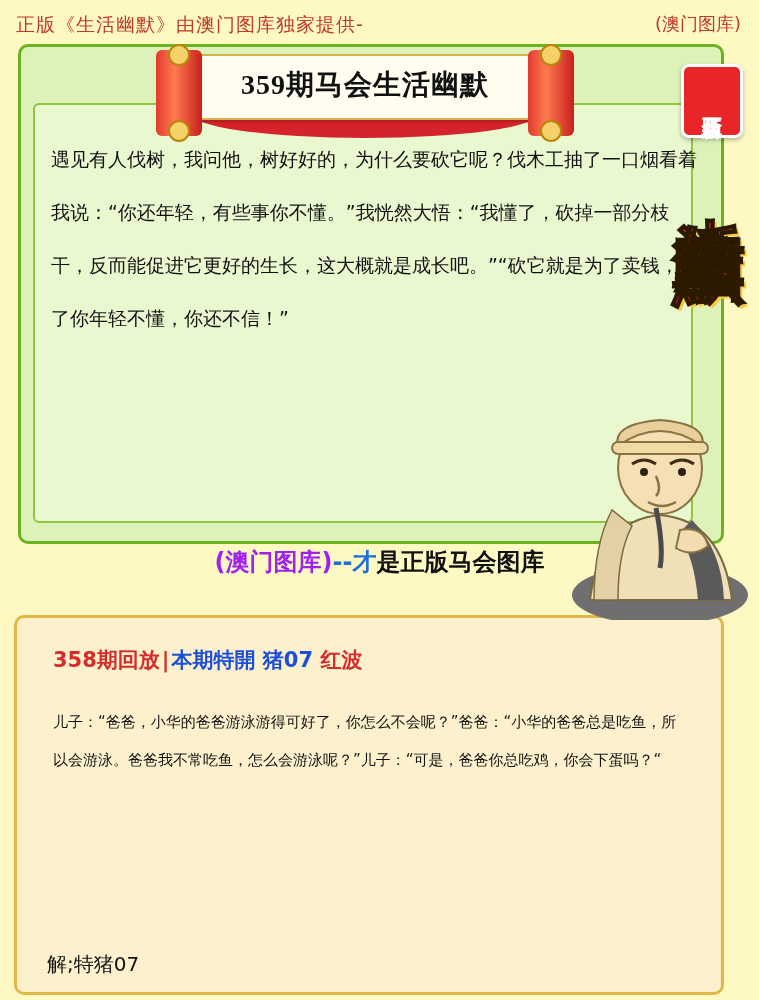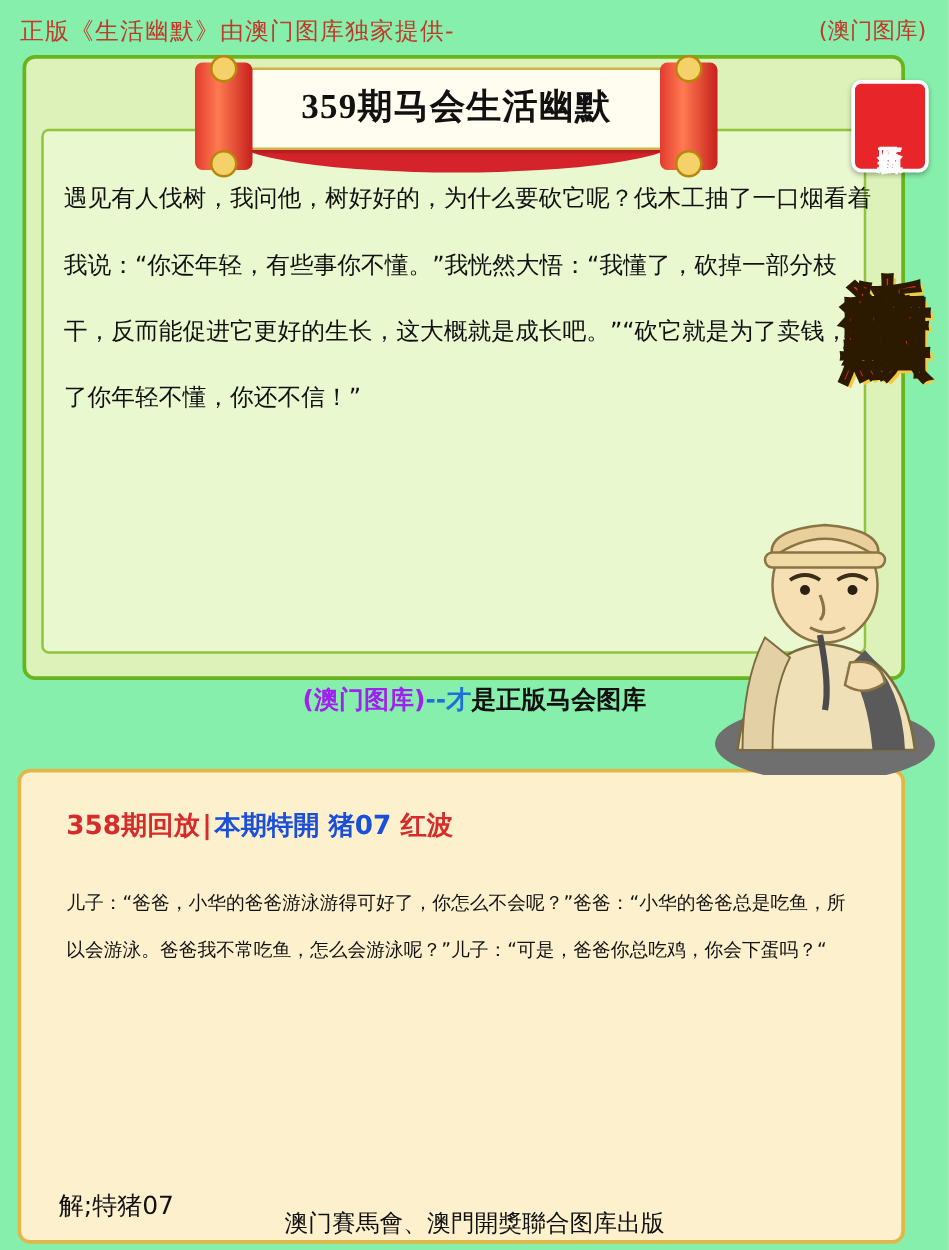--- a/index.html
+++ b/index.html
@@ -5,21 +5,21 @@
   html,body{margin:0;padding:0;}
   body{
     width:759px;height:1000px;
     background:#f7d7e8;
     font-family:"DejaVu Sans","Liberation Sans",sans-serif;
     position:relative;
     overflow:hidden;
   }
   .page{
     position:absolute;inset:0;
-    background:#86efac;
+    background:#fef9c3;
     padding-left:24px;
   }
   
   .top-bar{
     position:absolute;top:10px;left:0;width:759px;height:28px;
   }
   .top-left{
     position:absolute;left:16px;top:2px;
     color:#c0392b;font-size:19px;letter-spacing:1px;
     font-family:"DejaVu Sans","Liberation Sans",sans-serif;
@@ -110,21 +110,21 @@
     text-shadow:3px 3px 0 #f6c945;
     line-height:82px;
     writing-mode:vertical-rl;
     letter-spacing:6px;
     z-index:7;
   }
 
   
   .caption{
     position:absolute;left:0;top:546px;width:759px;text-align:center;
-    font-size:20px;font-weight:bold;
+    font-size:24px;font-weight:bold;
   }
   .cap-a{color:#a020f0;}
   .cap-b{color:#1e6fd9;}
   .cap-c{color:#111;}
 
   
   .cream-panel{
     position:absolute;left:14px;top:575px;width:710px;height:380px;
     background:#fdf0cd;
     border:3px solid #e0b84a;
@@ -217,15 +217,14 @@
   <div class="cream-panel">
     <div class="sub-head">
       <span class="sh-red">358期回放</span><span class="sh-sep">|</span><span class="sh-blue">本期特開</span>
       <span class="sh-blue">猪07</span>
       <span class="sh-red">红波</span>
     </div>
     <div class="sub-text">儿子：“爸爸，小华的爸爸游泳游得可好了，你怎么不会呢？”爸爸：“小华的爸爸总是吃鱼，所以会游泳。爸爸我不常吃鱼，怎么会游泳呢？”儿子：“可是，爸爸你总吃鸡，你会下蛋吗？“</div>
     <div class="answer">解;特猪07</div>
   </div>
 
-  <div class="bottom-line">澳门賽馬會、澳門開獎聯合图库出版</div>
 
 </div>
 
 </body></html>

